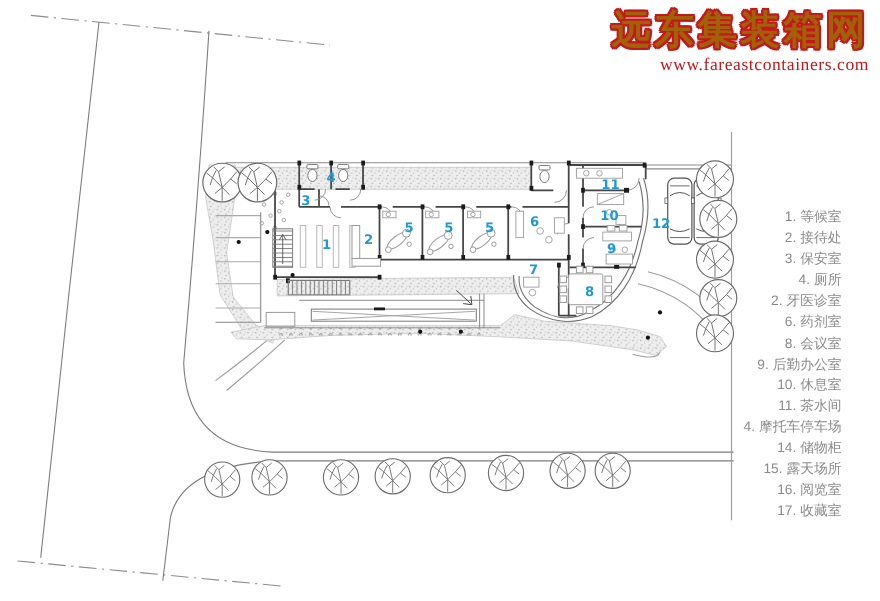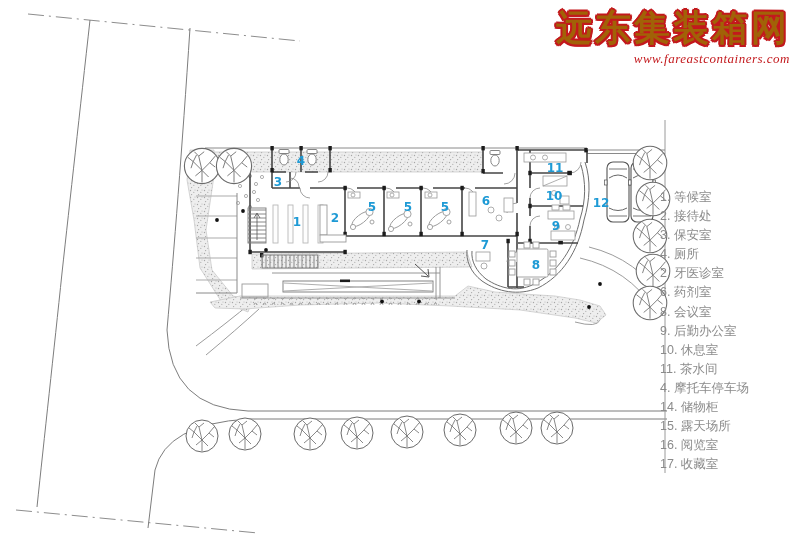--- a/index.html
+++ b/index.html
@@ -6,24 +6,24 @@
   #page{position:relative;width:800px;height:546px;background:#fff;overflow:hidden;
         font-family:"Liberation Sans","DejaVu Sans",sans-serif;}
   #plan-svg{position:absolute;left:0;top:0;}
   
   .wm{position:absolute;top:8px;right:10px;text-align:right;z-index:5;}
   .wm-title{
     font-family:"DejaVu Sans",sans-serif;font-weight:bold;font-size:36px;line-height:40px;
     letter-spacing:3px;color:#a16207;white-space:nowrap;
     text-shadow:2px 0 0 #c3191d,-2px 0 0 #c3191d,0 2px 0 #c3191d,0 -2px 0 #c3191d,
                 1.5px 1.5px 0 #c3191d,-1.5px 1.5px 0 #c3191d,1.5px -1.5px 0 #c3191d,-1.5px -1.5px 0 #c3191d;}
-  .wm-url{font-family:"Liberation Serif","DejaVu Serif",serif;font-style:italic;
-    font-size:13px;color:#c3191d;margin-top:3px;letter-spacing:.5px;white-space:nowrap;}
+  .wm-url{font-family:"Liberation Serif","DejaVu Serif",serif;
+    font-size:16px;color:#c3191d;margin-top:3px;letter-spacing:.5px;white-space:nowrap;}
   
-  .legend{position:absolute;left:660px;top:188px;z-index:4;}
+  .legend{position:absolute;left:676px;top:188px;z-index:4;text-align:right;}
   .legend ul{list-style:none;margin:0;padding:0;}
   .legend li{font-size:12.5px;line-height:19.1px;color:#8b8b8b;white-space:nowrap;}
   
   text.num{font-family:"DejaVu Sans",sans-serif;font-weight:bold;font-size:12px;fill:#1e9ad5;text-anchor:middle;}
 </style>
 </head>
 <body>
 
 <div id="page">
 

